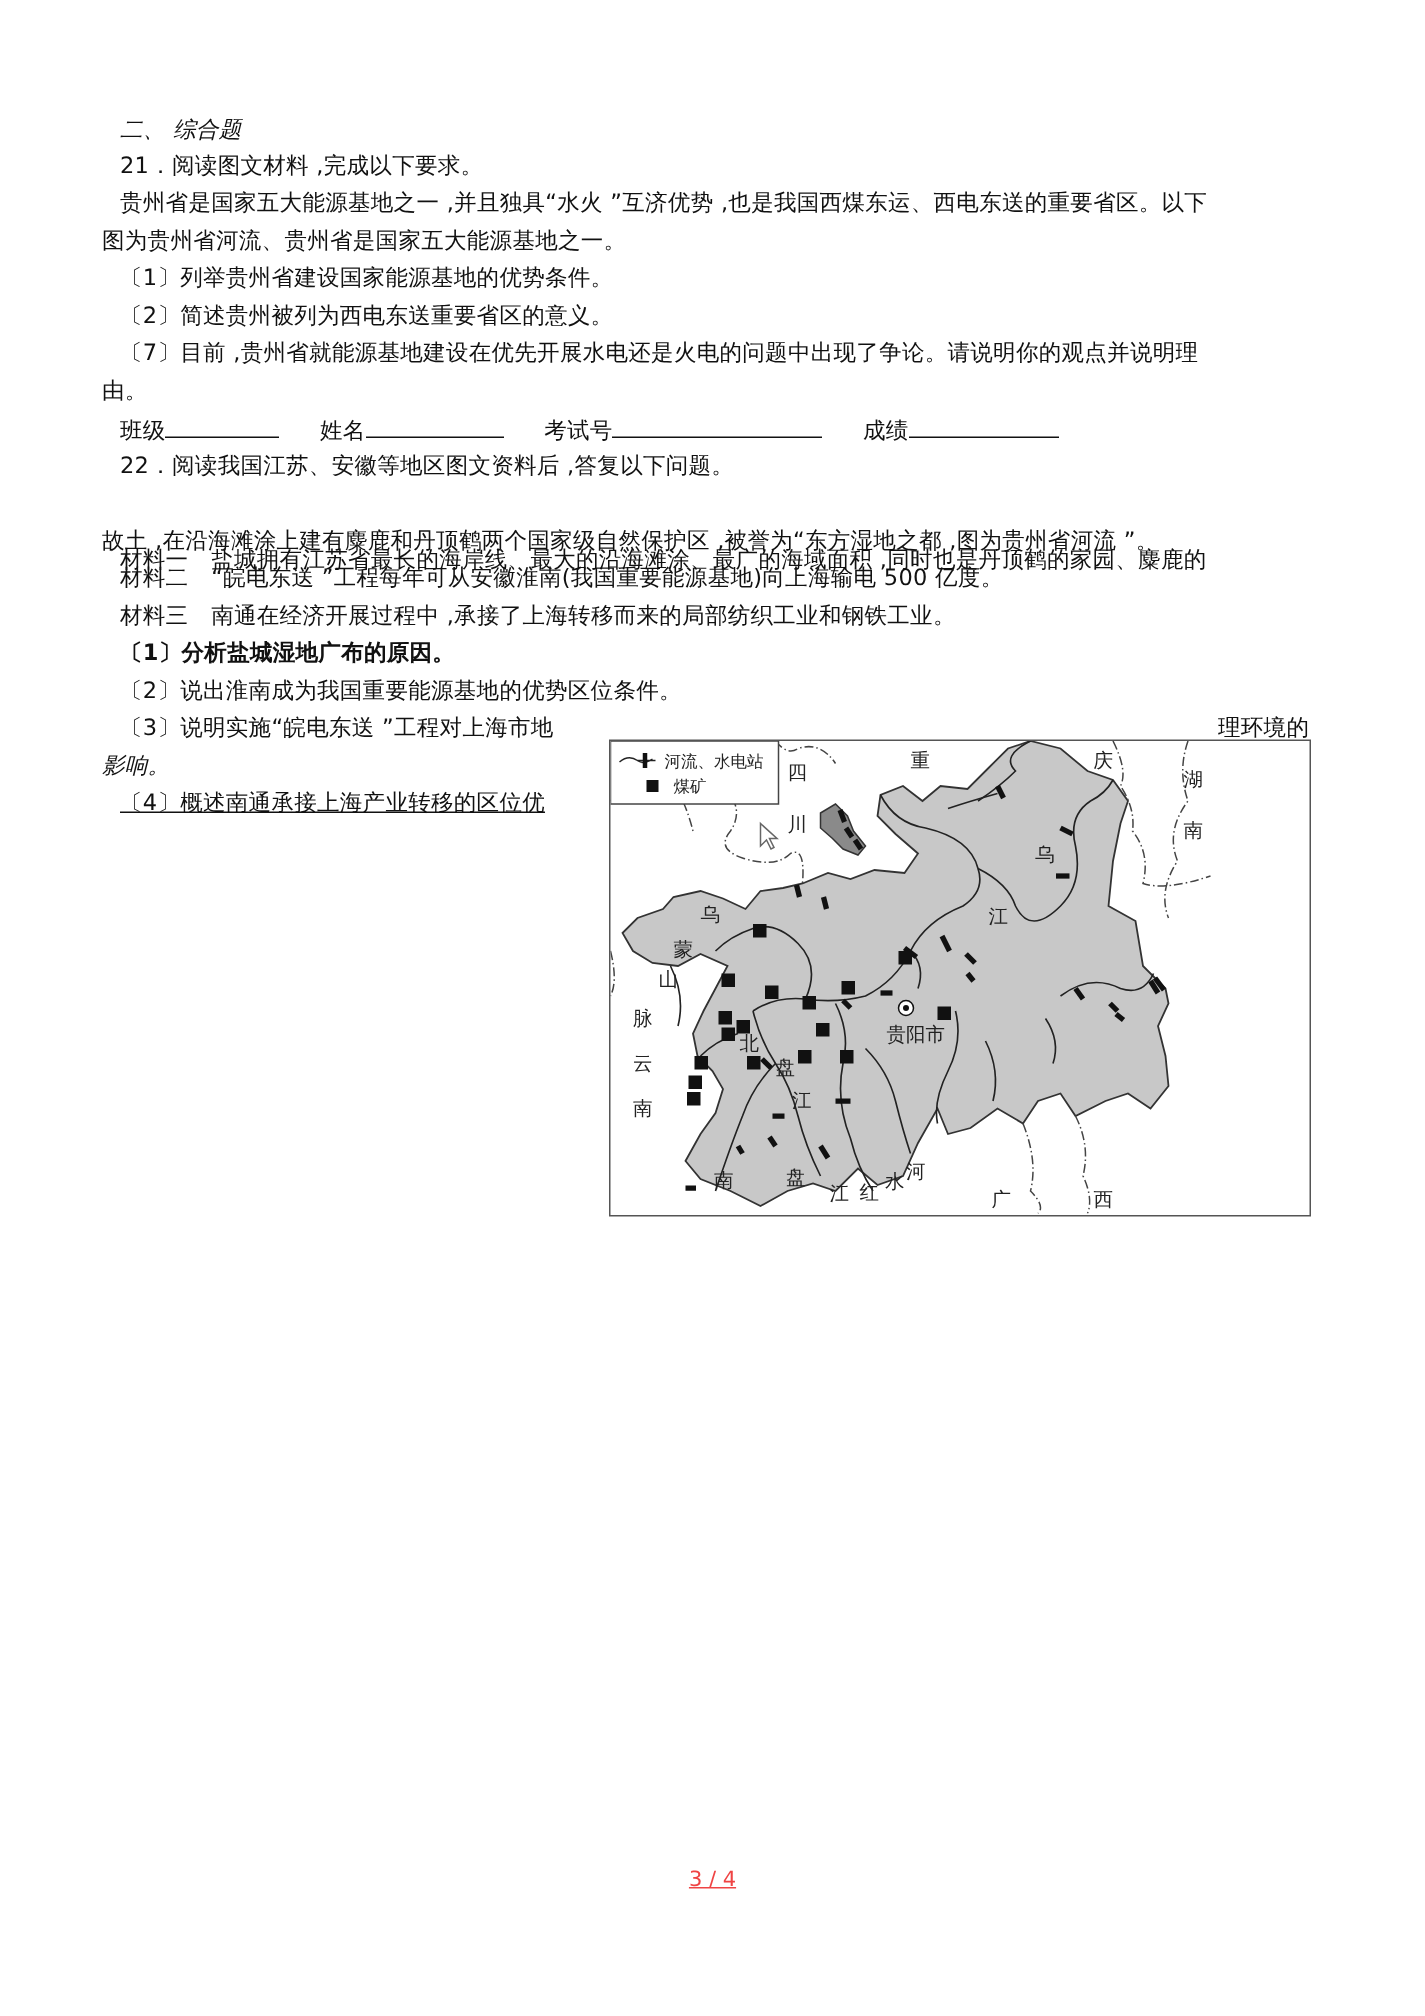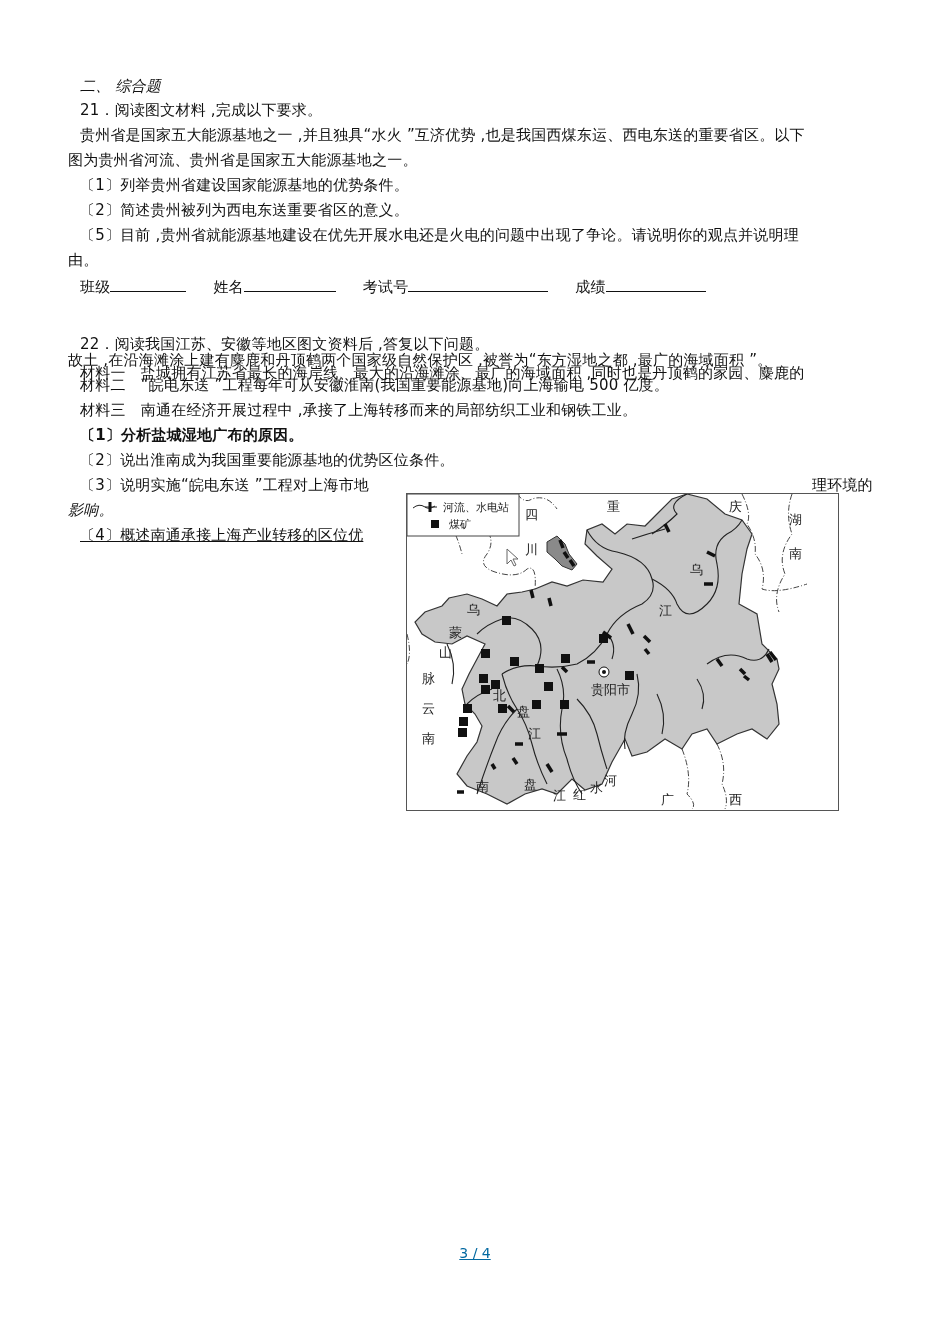--- a/index.html
+++ b/index.html
@@ -1,47 +1,47 @@
 <!DOCTYPE html>
 <html><head>
 <meta charset="utf-8">
 <style>
   html, body { margin: 0; padding: 0; background: #ffffff; }
   body { width: 950px; height: 1344px; position: relative; overflow: hidden;
          font-family: "DejaVu Sans", sans-serif; color: #111; }
   .line { position: absolute; font-size: 15px; line-height: 20px; white-space: nowrap; letter-spacing: 0.2px; }
   .blank { display: inline-block; border-bottom: 1px solid #111; height: 16px; vertical-align: baseline; }
   .field { margin-right: 22px; }
-  #map { position: absolute; left: 406px; top: 493px; width: 433px; height: 318px; border: 1.5px solid #555; box-sizing: border-box; background: #fff; }
+  #map { position: absolute; left: 406px; top: 493px; width: 468px; height: 318px; border: 1.5px solid #555; box-sizing: border-box; background: #fff; }
   #map svg { display: block; }
   .maptext { font-family: "DejaVu Serif", serif; font-size: 13px; fill: #222; }
-  .footer { position: absolute; top: 1245px; left: 0; width: 950px; text-align: center; font-size: 14px; font-family: "DejaVu Sans", sans-serif; color: #0369a1; text-decoration: underline; }
+  .footer { position: absolute; top: 1245px; left: 0; width: 950px; text-align: center; font-size: 14px; font-family: "DejaVu Sans", sans-serif; color: #ef4444; text-decoration: underline; }
 </style>
 </head>
 <body>
 
 <div class="line" style="left:80px;top:76px;font-style:italic;">二、 综合题</div>
 <div class="line" style="left:80px;top:100px;text-align:center;">21．阅读图文材料 ,完成以下要求。</div>
 <div class="line" style="left:80px;top:125px;">贵州省是国家五大能源基地之一 ,并且独具“水火 ”互济优势 ,也是我国西煤东运、西电东送的重要省区。以下</div>
 <div class="line" style="left:68px;top:150px;">图为贵州省河流、贵州省是国家五大能源基地之一。</div>
 <div class="line" style="left:80px;top:175px;">〔1〕列举贵州省建设国家能源基地的优势条件。</div>
 <div class="line" style="left:80px;top:200px;">〔2〕简述贵州被列为西电东送重要省区的意义。</div>
-<div class="line" style="left:80px;top:225px;">〔5〕目前 ,贵州省就能源基地建设在优先开展水电还是火电的问题中出现了争论。请说明你的观点并说明理</div>
+<div class="line" style="left:80px;top:225px;">〔7〕目前 ,贵州省就能源基地建设在优先开展水电还是火电的问题中出现了争论。请说明你的观点并说明理</div>
 <div class="line" style="left:68px;top:250px;">由。</div>
 
 <div class="line" style="left:80px;top:275px;">
   <span>班级</span><span class="blank field" style="width:76px;"></span>
   <span>姓名</span><span class="blank field" style="width:92px;"></span>
   <span>考试号</span><span class="blank field" style="width:140px;"></span>
   <span>成绩</span><span class="blank" style="width:100px;"></span>
 </div>
 
-<div class="line" style="left:80px;top:300px;margin-top:34px;">22．阅读我国江苏、安徽等地区图文资料后 ,答复以下问题。</div>
+<div class="line" style="left:80px;top:300px;">22．阅读我国江苏、安徽等地区图文资料后 ,答复以下问题。</div>
 <div class="line" style="left:80px;top:325px;margin-top:38px;">材料一　盐城拥有江苏省最长的海岸线、最大的沿海滩涂、最广的海域面积 ,同时也是丹顶鹤的家园、麋鹿的</div>
-<div class="line" style="left:68px;top:350px;">故土 ,在沿海滩涂上建有麋鹿和丹顶鹤两个国家级自然保护区 ,被誉为“东方湿地之都 ,最广的海域面积 ”。</div>
+<div class="line" style="left:68px;top:350px;">故土 ,在沿海滩涂上建有麋鹿和丹顶鹤两个国家级自然保护区 ,被誉为“东方湿地之都 ,图为贵州省河流 ”。</div>
 <div class="line" style="left:80px;top:375px;text-align:right;">材料二　“皖电东送 ”工程每年可从安徽淮南(我国重要能源基地)向上海输电 500 亿度。</div>
 <div class="line" style="left:80px;top:400px;">材料三　南通在经济开展过程中 ,承接了上海转移而来的局部纺织工业和钢铁工业。</div>
 <div class="line" style="left:80px;top:425px;font-weight:bold;">〔1〕分析盐城湿地广布的原因。</div>
 <div class="line" style="left:80px;top:450px;">〔2〕说出淮南成为我国重要能源基地的优势区位条件。</div>
 <div class="line" style="left:80px;top:475px;">〔3〕说明实施“皖电东送 ”工程对上海市地</div>
 <div class="line" style="left:812px;top:475px;">理环境的</div>
 <div class="line" style="left:68px;top:500px;font-style:italic;">影响。</div>
 <div class="line" style="left:80px;top:525px;text-decoration:underline;">〔4〕概述南通承接上海产业转移的区位优</div>
 <div class="line" style="left:814px;top:525px;">势。</div>
 

